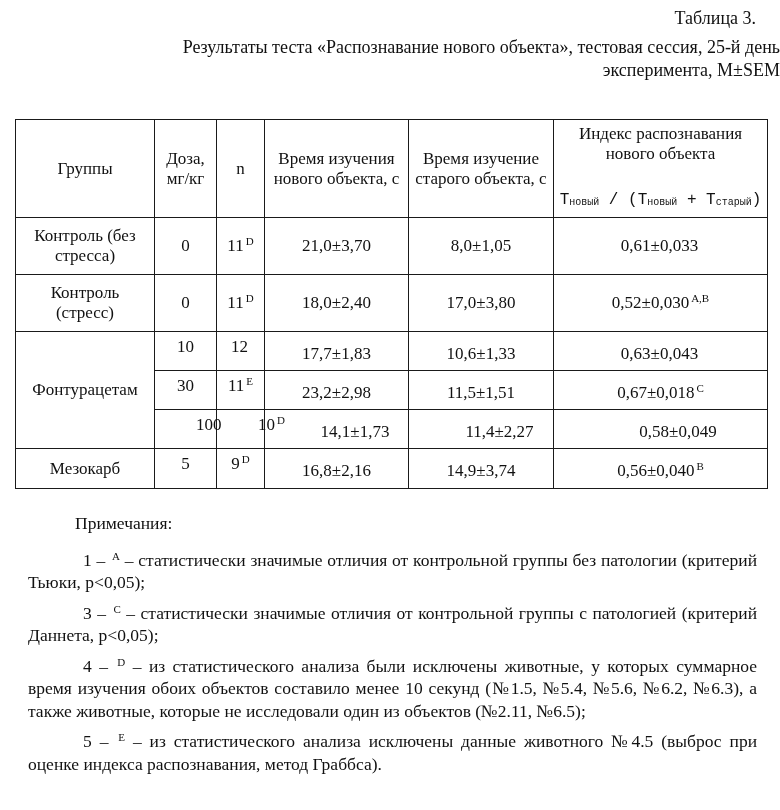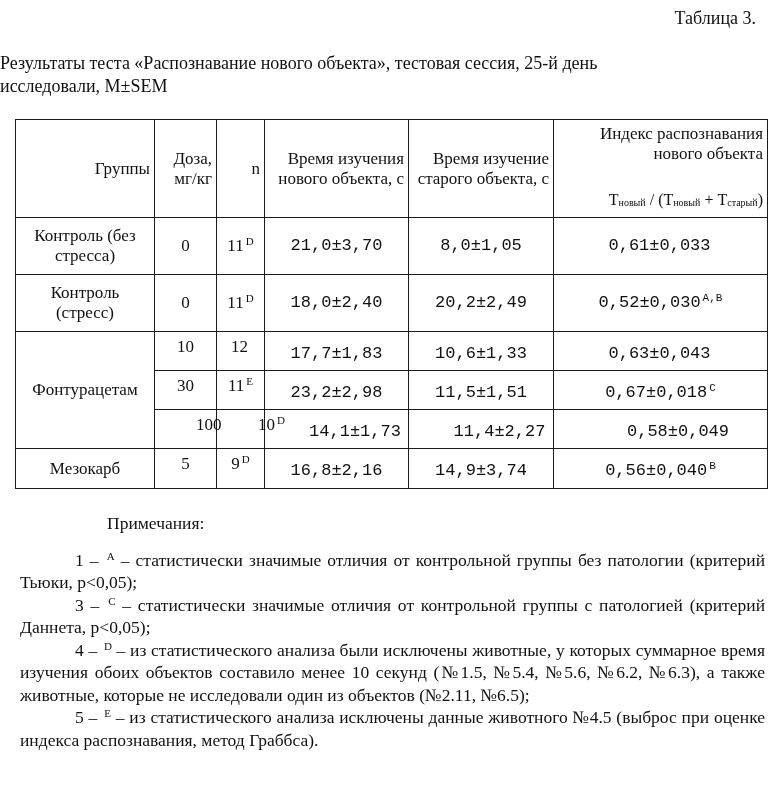--- a/index.html
+++ b/index.html
@@ -6,68 +6,68 @@
   body {
     width: 780px; height: 810px; position: relative; overflow: hidden;
     font-family: "Liberation Serif", "DejaVu Serif", serif;
     color: #111111;
   }
   .table-label {
     position: absolute; right: 24px; top: 8px;
     font-size: 18px;
   }
   .caption {
-    position: absolute; left: 0; width: 780px; top: 52px;
-    text-align: left; font-size: 18px; line-height: 23px;
+    position: absolute; left: 0; width: 780px; top: 36px;
+    text-align: right; font-size: 18px; line-height: 23px;
   }
   table.results {
     position: absolute; left: 15px; top: 119px;
     width: 752px;
     border-collapse: collapse;
     font-size: 17px;
     table-layout: fixed;
   }
   table.results td, table.results th {
     border: 1.4px solid #1a1a1a;
     text-align: center;
     vertical-align: middle;
     font-weight: normal;
     padding: 0 4px;
     line-height: 20px;
   }
-  table.results th { height: 97px; text-align: right; }
+  table.results th { height: 97px; }
   tr.r1 td { height: 56px; }
   tr.r2 td { height: 56px; }
   tr.r3 td { height: 33px; }
   tr.r4 td { height: 33px; }
   tr.r5 td { height: 33px; padding-left: 41px; }
   tr.r6 td { height: 34px; }
-  td.val, td.idx { vertical-align: top; padding-top: 6px; font-family: Liberation Mono, monospace; }
+  td.val, td.idx { vertical-align: top; padding-top: 6px; }
   tr.r3 td.val, tr.r4 td.val, tr.r5 td.val, tr.r6 td.val,
   tr.r3 td.idx, tr.r4 td.idx, tr.r5 td.idx, tr.r6 td.idx { padding-top: 5px; }
   tr.r3 td.dose, tr.r4 td.dose, tr.r5 td.dose, tr.r6 td.dose,
   tr.r3 td.n, tr.r4 td.n, tr.r5 td.n, tr.r6 td.n { vertical-align: top; padding-top: 5px; }
   sup { font-size: 11px; vertical-align: 6px; line-height: 0; margin-left: 2px; }
-  .formula { display: block; margin-top: 26px; font-size: 16px; }
+  .formula { display: block; margin-top: 26px; font-size: 16px; font-family: Liberation Mono, monospace; }
   .formula sub { font-size: 10px; vertical-align: -1px; }
   .notes {
     position: absolute; left: 20px; top: 512px; width: 745px;
     font-size: 17.5px; line-height: 22.5px;
   }
-  .notes .heading { margin-left: 87px; margin-bottom: 14px; }
-  .notes p { margin: 0; text-indent: 55px; text-align: justify; }
+  .notes .heading { margin-left: 55px; margin-bottom: 14px; }
+  .notes p { margin: 8px; text-indent: 55px; text-align: justify; }
 </style>
 </head>
 <body>
 
 <div class="table-label">Таблица 3.</div>
 
 <div class="caption">
   <div>Результаты теста «Распознавание нового объекта», тестовая сессия, 25-й день</div>
-  <div>исследовали, M±SEM</div>
+  <div>эксперимента, M±SEM</div>
 </div>
 
 <table class="results">
   <colgroup>
     <col style="width:139px">
     <col style="width:62px">
     <col style="width:48px">
     <col style="width:144px">
     <col style="width:145px">
     <col style="width:214px">
@@ -90,21 +90,21 @@
     <td class="n"><span>11</span><sup>D</sup></td>
     <td class="val">21,0±3,70</td>
     <td class="val">8,0±1,05</td>
     <td class="idx"><span>0,61±0,033</span><sup></sup></td>
   </tr>
   <tr class="r2">
     <td>Контроль (стресс)</td>
     <td class="dose">0</td>
     <td class="n"><span>11</span><sup>D</sup></td>
     <td class="val">18,0±2,40</td>
-    <td class="val">20,2±2,49</td>
+    <td class="val">17,0±3,80</td>
     <td class="idx"><span>0,52±0,030</span><sup>A,B</sup></td>
   </tr>
   <tr class="r3">
     <td rowspan="3">Фонтурацетам</td>
     <td class="dose">10</td>
     <td class="n"><span>12</span><sup></sup></td>
     <td class="val">17,7±1,83</td>
     <td class="val">10,6±1,33</td>
     <td class="idx"><span>0,63±0,043</span><sup></sup></td>
   </tr>

